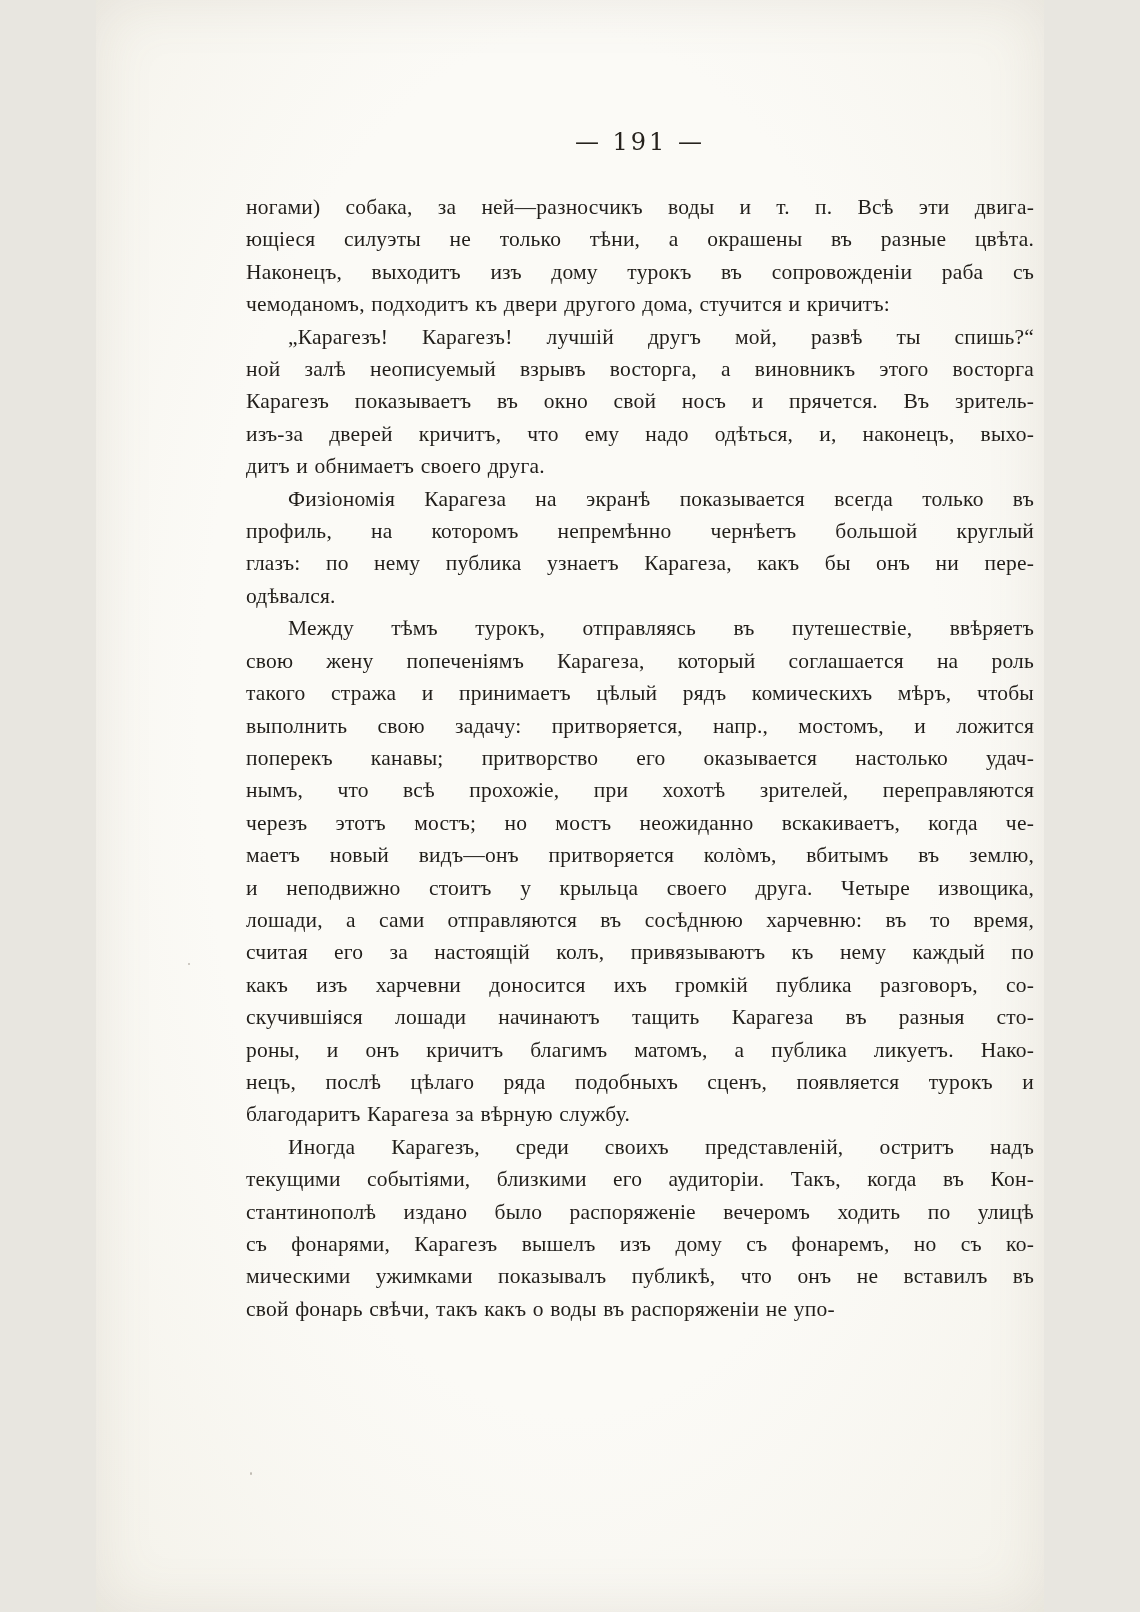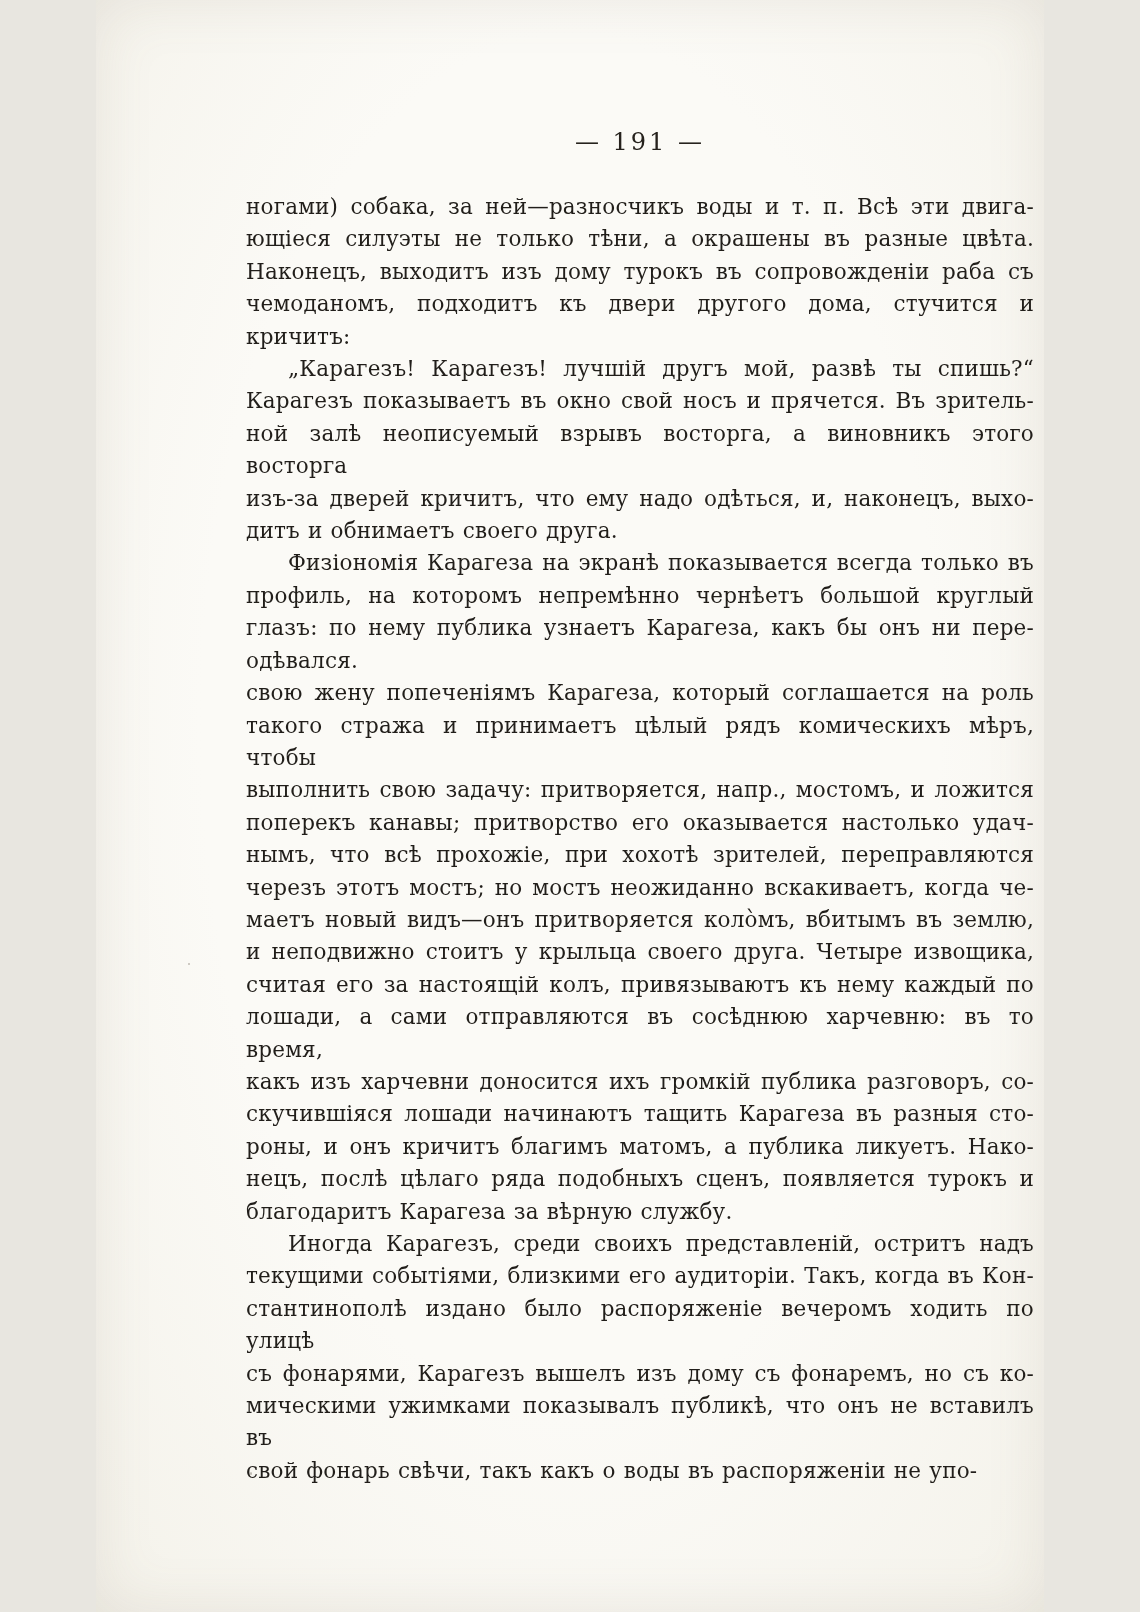--- a/index.html
+++ b/index.html
@@ -29,20 +29,21 @@
     color: #26221d;
   }
   .text-block {
     position: absolute;
     top: 191px;
     left: 150px;
     width: 788px;
     font-size: 21.5px;
     line-height: 32.4px;
     letter-spacing: 0.2px;
+    font-family: Liberation Serif, serif;
   }
   .para {
     margin: 0;
     padding: 0;
   }
   .line {
     text-align: justify;
     text-align-last: justify;
     white-space: normal;
     word-spacing: 1px;
@@ -71,42 +72,43 @@
   <div class="page-number">— 191 —</div>
   <div class="text-block">
       <div class="para">
         <div class="line">ногами) собака, за ней—разносчикъ воды и т. п. Всѣ эти двига-</div>
         <div class="line">ющіеся силуэты не только тѣни, а окрашены въ разные цвѣта.</div>
         <div class="line">Наконецъ, выходитъ изъ дому турокъ въ сопровожденіи раба съ</div>
         <div class="line last">чемоданомъ, подходитъ къ двери другого дома, стучится и кричитъ:</div>
       </div>
       <div class="para">
         <div class="line indent">„Карагезъ! Карагезъ! лучшій другъ мой, развѣ ты спишь?“</div>
+        <div class="line">ной залѣ неописуемый взрывъ восторга, а виновникъ этого восторга</div>
         <div class="line">Карагезъ показываетъ въ окно свой носъ и прячется. Въ зритель-</div>
-        <div class="line">ной залѣ неописуемый взрывъ восторга, а виновникъ этого восторга</div>
         <div class="line">изъ-за дверей кричитъ, что ему надо одѣться, и, наконецъ, выхо-</div>
         <div class="line last">дитъ и обнимаетъ своего друга.</div>
       </div>
       <div class="para">
         <div class="line indent">Физіономія Карагеза на экранѣ показывается всегда только въ</div>
         <div class="line">профиль, на которомъ непремѣнно чернѣетъ большой круглый</div>
         <div class="line">глазъ: по нему публика узнаетъ Карагеза, какъ бы онъ ни пере-</div>
         <div class="line last">одѣвался.</div>
       </div>
       <div class="para">
+        <div class="line indent">Между тѣмъ турокъ, отправляясь въ путешествіе, ввѣряетъ</div>
         <div class="line">свою жену попеченіямъ Карагеза, который соглашается на роль</div>
         <div class="line">такого стража и принимаетъ цѣлый рядъ комическихъ мѣръ, чтобы</div>
         <div class="line">выполнить свою задачу: притворяется, напр., мостомъ, и ложится</div>
         <div class="line">поперекъ канавы; притворство его оказывается настолько удач-</div>
         <div class="line">нымъ, что всѣ прохожіе, при хохотѣ зрителей, переправляются</div>
         <div class="line">черезъ этотъ мостъ; но мостъ неожиданно вскакиваетъ, когда че-</div>
         <div class="line">маетъ новый видъ—онъ притворяется колòмъ, вбитымъ въ землю,</div>
         <div class="line">и неподвижно стоитъ у крыльца своего друга. Четыре извощика,</div>
+        <div class="line">лошади, а сами отправляются въ сосѣднюю харчевню: въ то время,</div>
         <div class="line">считая его за настоящій колъ, привязываютъ къ нему каждый по</div>
-        <div class="line">лошади, а сами отправляются въ сосѣднюю харчевню: въ то время,</div>
         <div class="line">какъ изъ харчевни доносится ихъ громкій публика разговоръ, со-</div>
         <div class="line">скучившіяся лошади начинаютъ тащить Карагеза въ разныя сто-</div>
         <div class="line">роны, и онъ кричитъ благимъ матомъ, а публика ликуетъ. Нако-</div>
         <div class="line">нецъ, послѣ цѣлаго ряда подобныхъ сценъ, появляется турокъ и</div>
         <div class="line last">благодаритъ Карагеза за вѣрную службу.</div>
       </div>
       <div class="para">
         <div class="line indent">Иногда Карагезъ, среди своихъ представленій, остритъ надъ</div>
         <div class="line">текущими событіями, близкими его аудиторіи. Такъ, когда въ Кон-</div>
         <div class="line">стантинополѣ издано было распоряженіе вечеромъ ходить по улицѣ</div>

